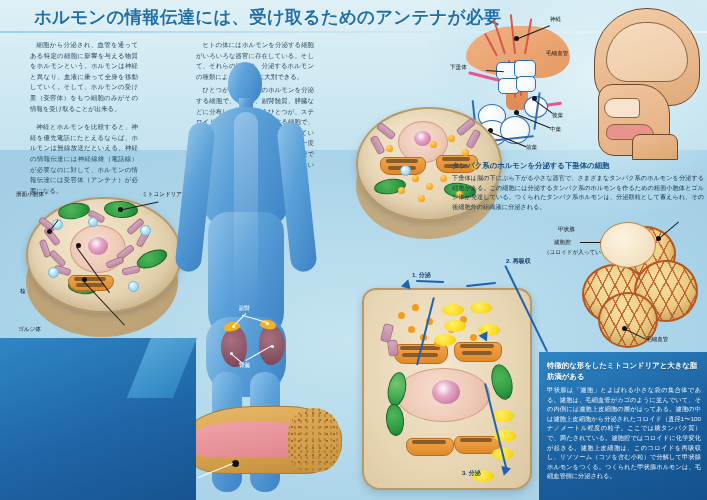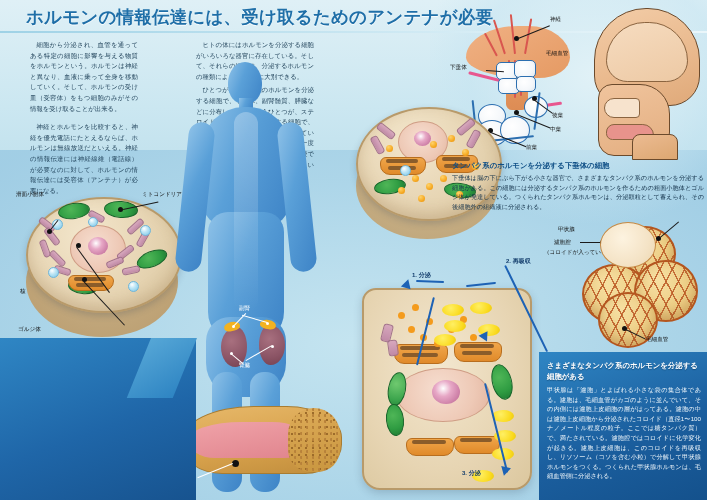--- a/index.html
+++ b/index.html
@@ -16,21 +16,21 @@
   
   .bg-wash{position:absolute;pointer-events:none;}
   .wash-a{left:0;top:0;width:707px;height:180px;
     background:linear-gradient(180deg,#dff0f6 0%, #cbe7f1 60%, #bfe0ec 100%);}
   .wash-b{left:0;top:150px;width:707px;height:350px;
     background:radial-gradient(ellipse 480px 260px at 50% 55%, rgba(196,228,240,.9) 0%, rgba(170,212,232,.85) 60%, rgba(158,204,228,.9) 100%);}
   .wash-c{left:430px;top:0;width:277px;height:250px;
     background:radial-gradient(ellipse 180px 150px at 60% 30%, rgba(226,242,247,.95) 0%, rgba(197,228,241,.5) 70%, rgba(190,224,238,0) 100%);}
 
   
-  #title-bar{position:absolute;left:0;top:0;width:572px;height:30px;}
+  #title-bar{position:absolute;left:8px;top:0;width:572px;height:30px;}
   #title{
     position:absolute;left:26px;top:5px;
     font-size:17.5px;font-weight:bold;letter-spacing:.2px;
     color:#1f6fa8;white-space:nowrap;
     text-shadow:0 1px 0 rgba(255,255,255,.75);
   }
   .title-rule{position:absolute;left:0;top:31px;width:707px;height:2px;
     background:linear-gradient(90deg,#9fd2e6 0%, #d9eef6 70%, #eaf6fa 100%);}
 
   
@@ -530,18 +530,18 @@
     <div class="arrow" style="left:104px;top:28px;width:28px;transform:rotate(182deg);"></div>
     <div class="arrow" style="left:126px;top:30px;width:30px;transform:rotate(-6deg);"></div>
   </div>
 
   <div class="capbox" id="cap-steroid">
     <div class="cap-diag"></div>
   </div>
 
   <div class="capbox" id="cap-thyro">
     <div class="inner">
-      <div class="cap-h">さまざまなタンパク系のホルモンを分泌する細胞がある</div>
+      <div class="cap-h">特徴的な形をしたミトコンドリアと大きな脂肪滴がある</div>
       <div class="cap-b">甲状腺は「濾胞」とよばれる小さな袋の集合体である。濾胞は、毛細血管がカゴのように並んでいて、その内側には濾胞上皮細胞の層がはってある。濾胞の中は濾胞上皮細胞から分泌されたコロイド（直径1〜100ナノメートル程度の粒子。ここでは糖タンパク質）で、満たされている。濾胞腔ではコロイドに化学変化が起きる。濾胞上皮細胞は、このコロイドを再吸収し、リソソーム（コソを含む小粒）で分解して甲状腺ホルモンをつくる。つくられた甲状腺ホルモンは、毛細血管側に分泌される。</div>
     </div>
   </div>
 
 </div>
 
 </body></html>

